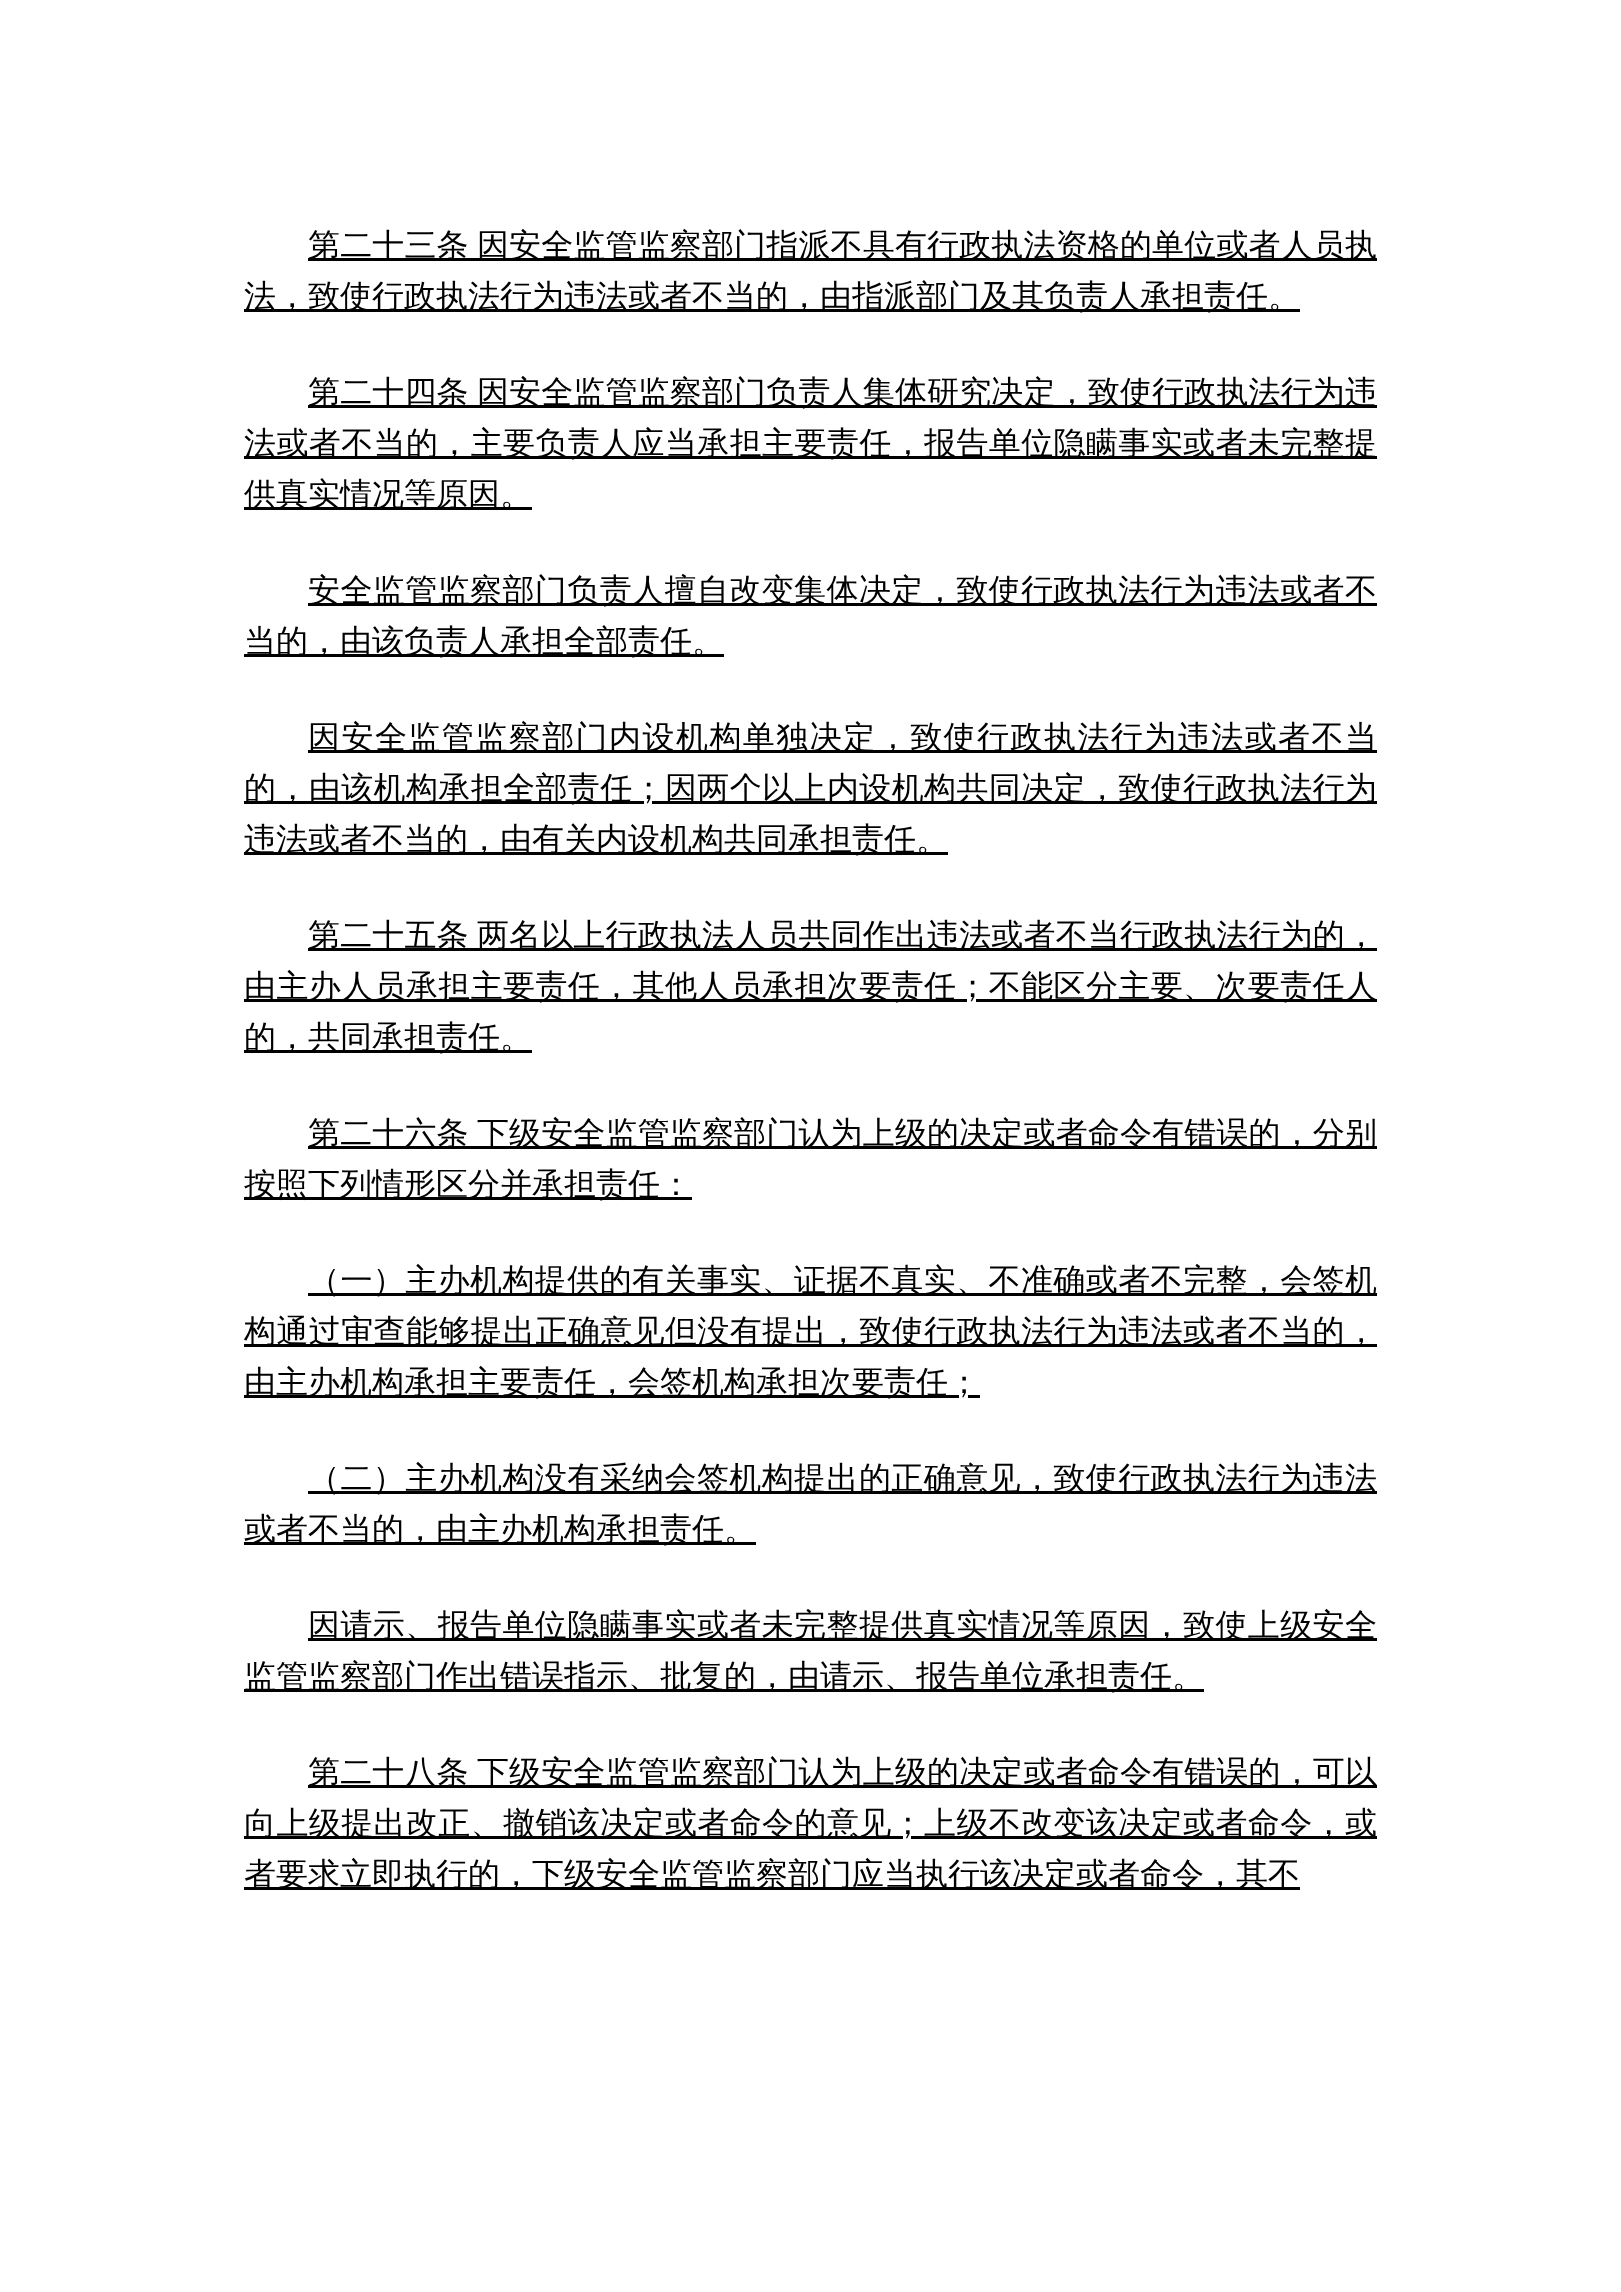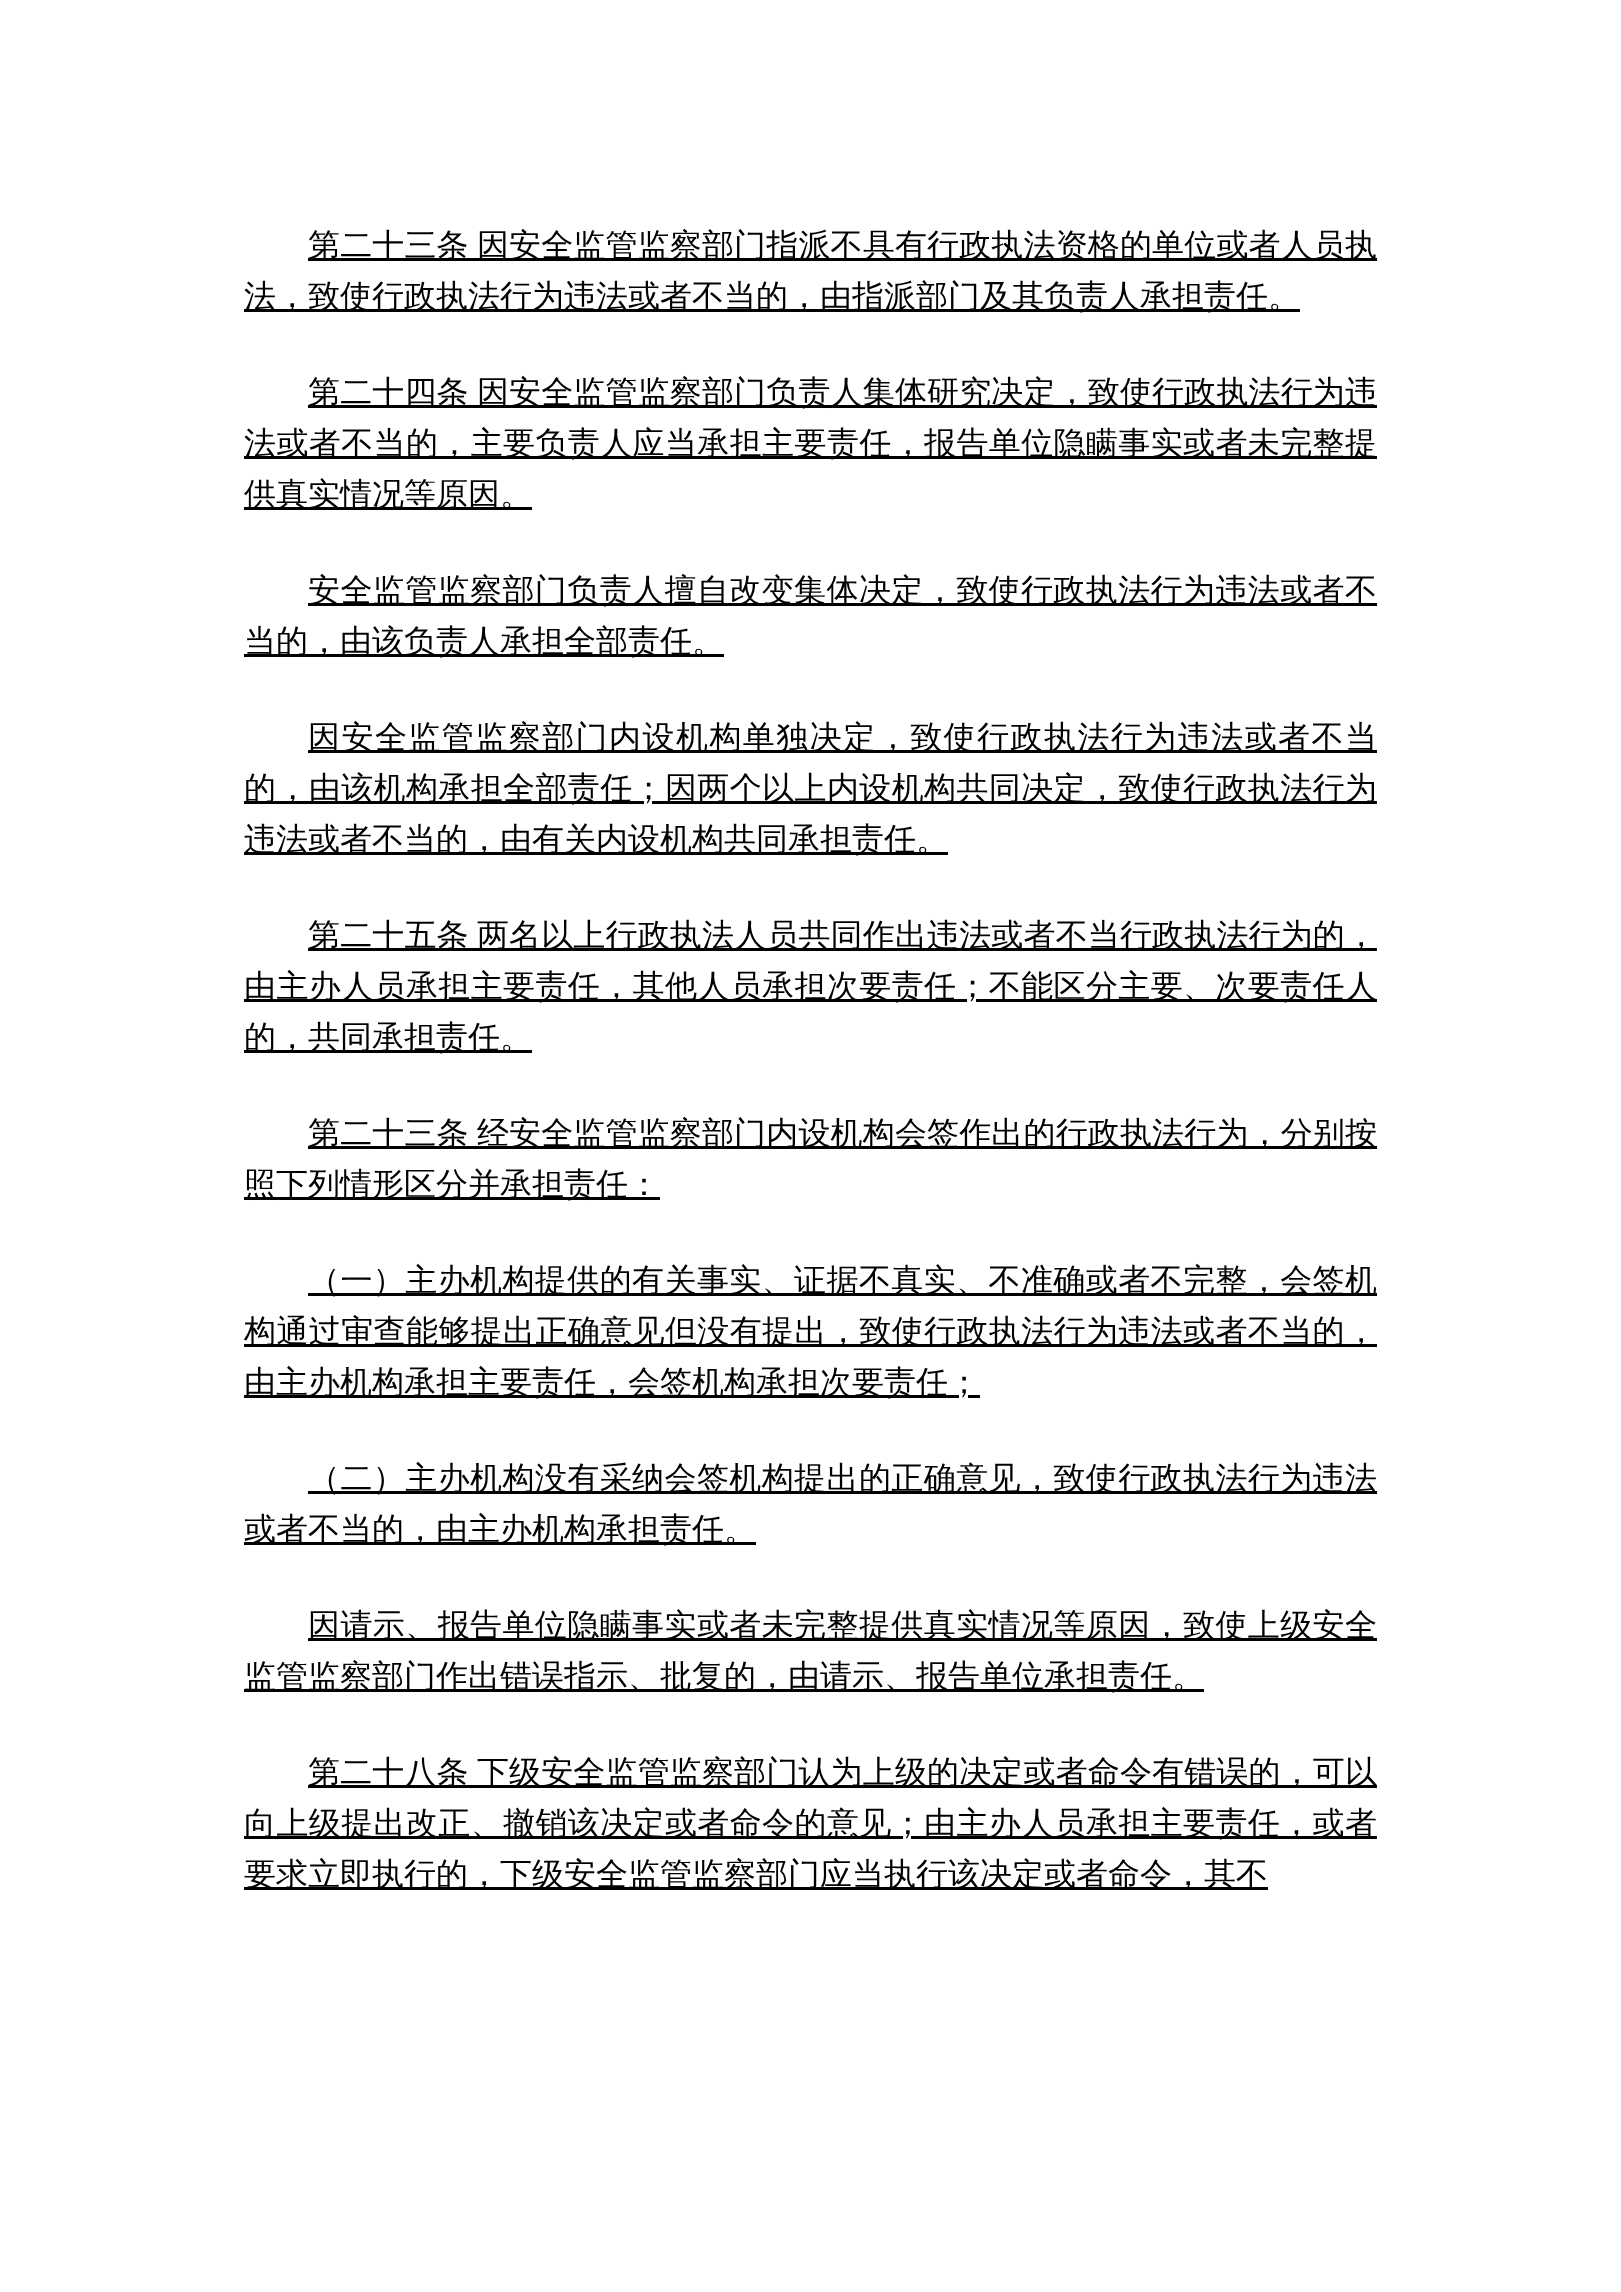--- a/index.html
+++ b/index.html
@@ -35,19 +35,19 @@
 </style>
 </head>
 <body>
 
 <div class="page">
   <p class="doc-para">第二十三条 因安全监管监察部门指派不具有行政执法资格的单位或者人员执法，致使行政执法行为违法或者不当的，由指派部门及其负责人承担责任。</p>
   <p class="doc-para">第二十四条 因安全监管监察部门负责人集体研究决定，致使行政执法行为违法或者不当的，主要负责人应当承担主要责任，报告单位隐瞒事实或者未完整提供真实情况等原因。</p>
   <p class="doc-para">安全监管监察部门负责人擅自改变集体决定，致使行政执法行为违法或者不当的，由该负责人承担全部责任。</p>
   <p class="doc-para">因安全监管监察部门内设机构单独决定，致使行政执法行为违法或者不当的，由该机构承担全部责任；因两个以上内设机构共同决定，致使行政执法行为违法或者不当的，由有关内设机构共同承担责任。</p>
   <p class="doc-para">第二十五条 两名以上行政执法人员共同作出违法或者不当行政执法行为的，由主办人员承担主要责任，其他人员承担次要责任；不能区分主要、次要责任人的，共同承担责任。</p>
-  <p class="doc-para">第二十三条 经安全监管监察部门内设机构会签作出的行政执法行为，分别按照下列情形区分并承担责任：</p>
+  <p class="doc-para">第二十六条 下级安全监管监察部门认为上级的决定或者命令有错误的，分别按照下列情形区分并承担责任：</p>
   <p class="doc-para">（一）主办机构提供的有关事实、证据不真实、不准确或者不完整，会签机构通过审查能够提出正确意见但没有提出，致使行政执法行为违法或者不当的，由主办机构承担主要责任，会签机构承担次要责任；</p>
   <p class="doc-para">（二）主办机构没有采纳会签机构提出的正确意见，致使行政执法行为违法或者不当的，由主办机构承担责任。</p>
   <p class="doc-para">因请示、报告单位隐瞒事实或者未完整提供真实情况等原因，致使上级安全监管监察部门作出错误指示、批复的，由请示、报告单位承担责任。</p>
-  <p class="doc-para">第二十八条 下级安全监管监察部门认为上级的决定或者命令有错误的，可以向上级提出改正、撤销该决定或者命令的意见；由主办人员承担主要责任，或者要求立即执行的，下级安全监管监察部门应当执行该决定或者命令，其不</p>
+  <p class="doc-para">第二十八条 下级安全监管监察部门认为上级的决定或者命令有错误的，可以向上级提出改正、撤销该决定或者命令的意见；上级不改变该决定或者命令，或者要求立即执行的，下级安全监管监察部门应当执行该决定或者命令，其不</p>
 </div>
 
 
 </body></html>

